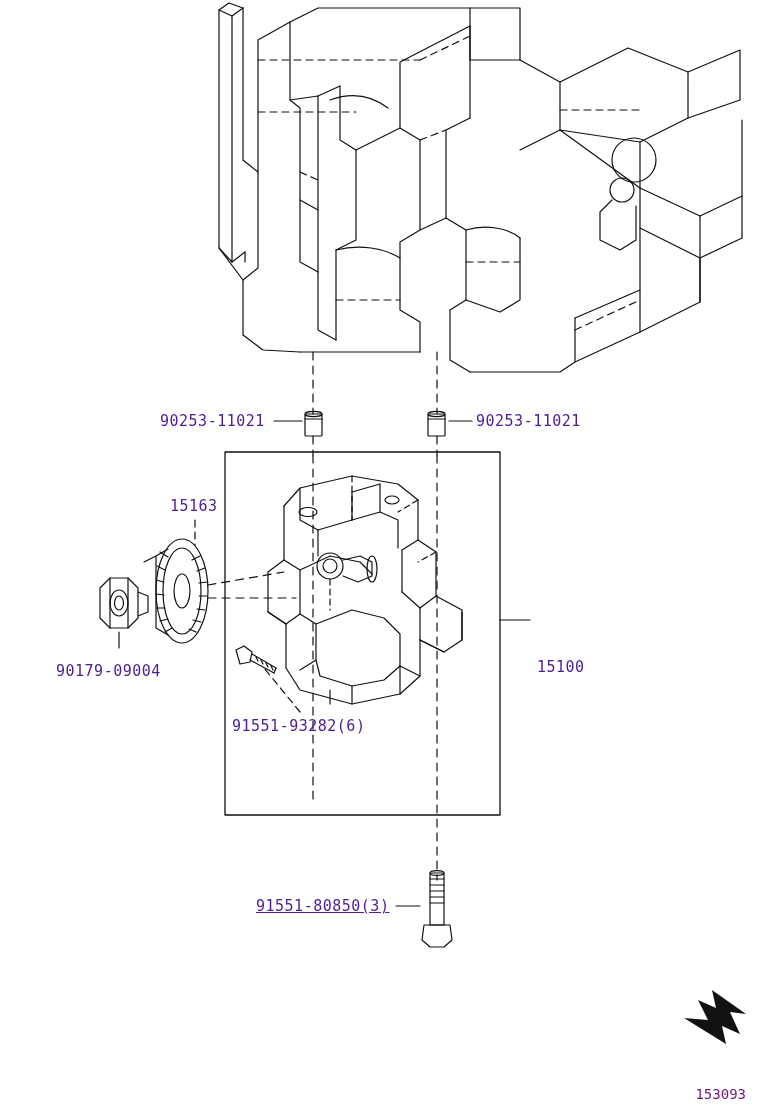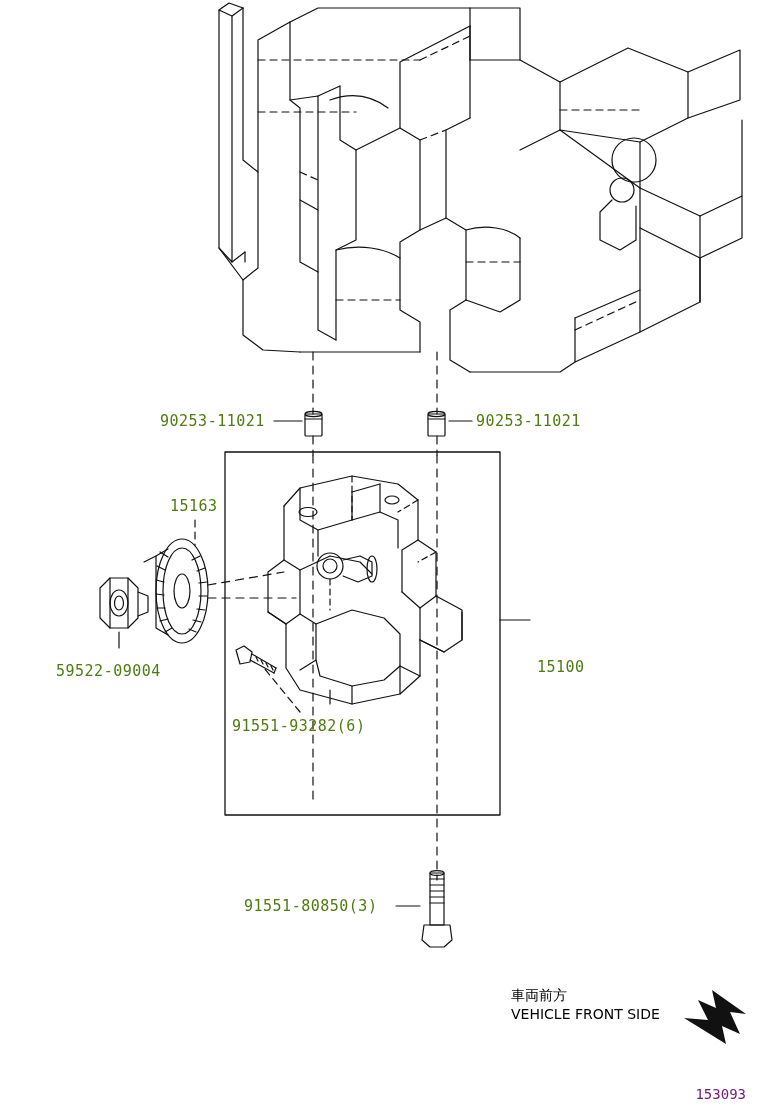--- a/index.html
+++ b/index.html
@@ -25,21 +25,21 @@
     left: 0;
     width: 760px;
     height: 1112px;
   }
   .label {
     position: absolute;
     font-family: "DejaVu Sans Mono", monospace;
     font-size: 15px;
     letter-spacing: 0.5px;
     white-space: nowrap;
-    color: #4d7c0f;
+    color: #4c1d95;
   }
   .front-side {
     position: absolute;
     font-family: "DejaVu Sans", sans-serif;
     font-size: 14px;
     white-space: nowrap;
     color: #000000;
     line-height: 1.35;
   }
   .fig-no {
@@ -237,28 +237,24 @@
 
     </g>
   </svg>
 
   <div class="label" style="left:160px; top:412px;">90253-11021</div>
 
   <div class="label" style="left:476px; top:412px;">90253-11021</div>
 
   <div class="label" style="left:170px; top:497px;">15163</div>
 
-  <div class="label" style="left:56px; top:662px;">59522-09004</div>
+  <div class="label" style="left:56px; top:662px;">90179-09004</div>
 
   <div class="label" style="left:232px; top:717px;">91551-93282(6)</div>
 
   <div class="label" style="left:537px; top:610px;margin-top:48px;">15100</div>
 
-  <div class="label" style="left:244px; top:897px;">91551-80850(3)</div>
-
-  <div class="front-side" style="left:511px; top:986px;">
-    <div>車両前方</div>
-    <div>VEHICLE FRONT SIDE</div>
-  </div>
+  <div class="label" style="left:256px; top:897px;text-decoration:underline;">91551-80850(3)</div>
+
 
   <div class="fig-no">153093</div>
 
 </div>
 
 </body></html>

